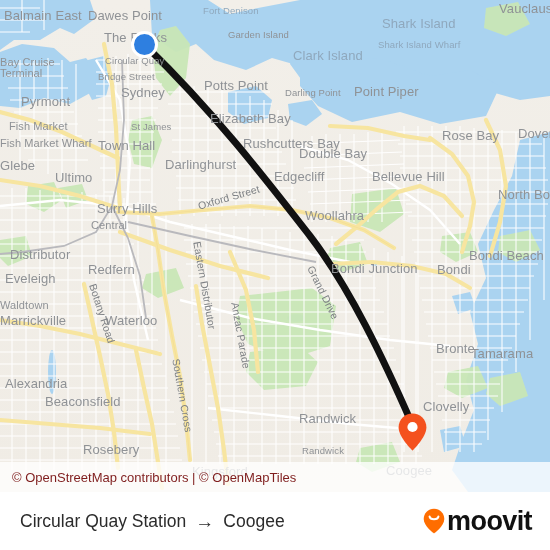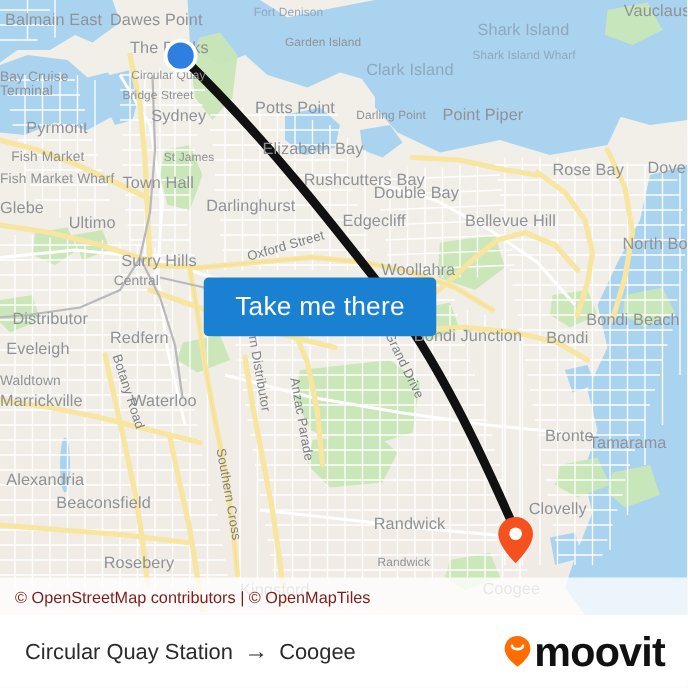--- a/index.html
+++ b/index.html
@@ -41,21 +41,21 @@
       font-family:"Liberation Sans","DejaVu Sans",sans-serif;text-align:center;}
 
   
   #footer{position:absolute;left:0;top:492px;width:550px;height:58px;
       background:#fff;display:flex;align-items:center;
       justify-content:space-between;box-sizing:border-box;padding:0 18px 0 20px;}
   #route-summary{display:flex;align-items:center;gap:9px;font-size:17.5px;
       color:#2b2b2b;}
   #route-arrow{font-size:19px;color:#2b2b2b;line-height:1;}
   #moovit-logo{display:flex;align-items:center;gap:2px;}
-  #moovit-wordmark{font-size:33px;font-weight:bold;color:#111;
+  #moovit-wordmark{font-size:27px;font-weight:bold;color:#111;
       letter-spacing:-.6px;line-height:1;}
 </style>
 </head>
 <body>
 
 <div id="app">
 
   <div id="map">
 
     <svg width="550" height="492" viewBox="0 0 550 492">
@@ -315,21 +315,20 @@
     <div id="origin-marker"></div>
 
     <div id="dest-marker">
       <svg width="29" height="38" viewBox="0 0 29 38">
         <path d="M14.5,0.5 C6.8,0.5 0.6,6.7 0.6,14.4 C0.6,24.2 14.5,37.5 14.5,37.5
                  C14.5,37.5 28.4,24.2 28.4,14.4 C28.4,6.7 22.2,0.5 14.5,0.5 Z" fill="#f4511e"></path>
         <circle cx="14.5" cy="14" r="5.1" fill="#ffffff"></circle>
       </svg>
     </div>
 
-    <button id="take-me-there">Take me there</button>
 
     <div id="attribution">
       <span id="attribution-text">© OpenStreetMap contributors | © OpenMapTiles</span>
     </div>
   </div>
 
   <div id="footer">
     <div id="route-summary">
       <span>Circular Quay Station</span>
       <span id="route-arrow">→</span>

